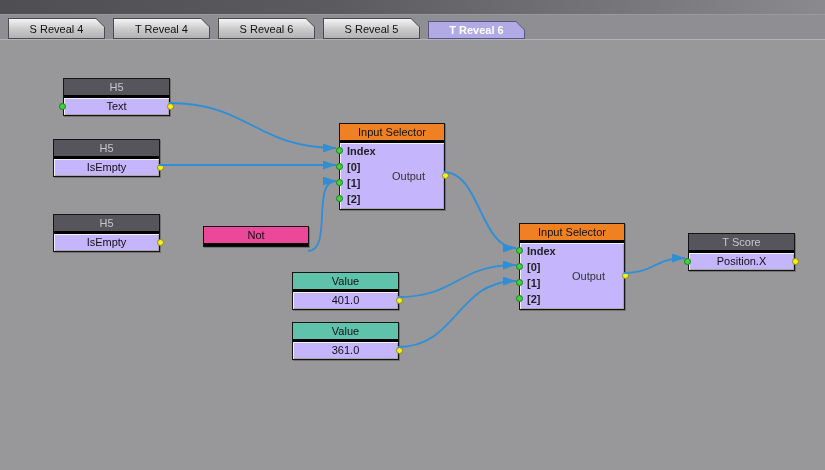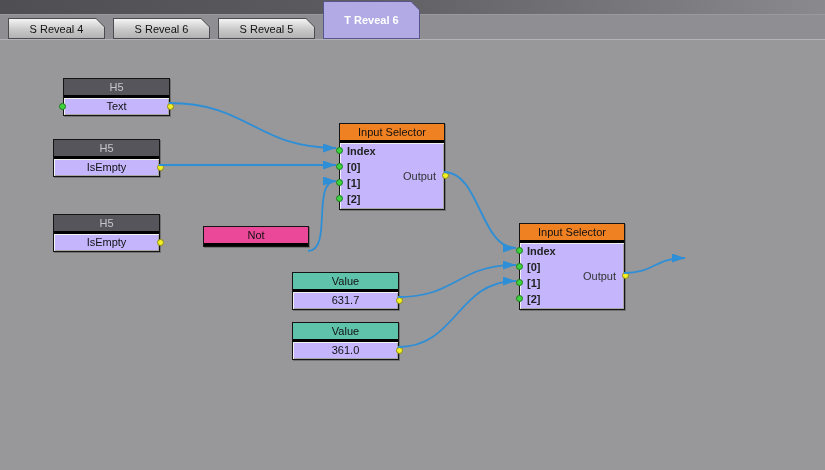--- a/index.html
+++ b/index.html
@@ -16,21 +16,21 @@
     background:linear-gradient(90deg,#4e4e53 0%,#5a5a5f 40%,#8a8a8e 100%);
     border-bottom:1px solid #9a9a9e;
   }
   .tabrow{
     height:24px;background:#8f8f93;
     border-bottom:1px solid #b4b4b8;
     position:relative;
   }
   .tabs{position:absolute;left:8px;bottom:0;display:flex;gap:8px;align-items:flex-end;}
   .tab{position:relative;width:97px;height:21px;cursor:pointer;}
-  .tab.active{height:38px;text-align:center;}
+  .tab.active{height:18px;text-align:center;}
   .tab-edge{
     position:absolute;inset:0;background:#4c4c50;
     clip-path:polygon(0 0,calc(100% - 9px) 0,100% 9px,100% 100%,0 100%);
   }
   .tab.active .tab-edge{background:#56568c;}
   .tab-face{
     position:absolute;inset:1px;
     background:linear-gradient(#f4f4f4,#c9c9c9 55%,#b2b2b2);
     clip-path:polygon(0 0,calc(100% - 8px) 0,100% 8px,100% 100%,0 100%);
     display:flex;align-items:center;justify-content:center;
@@ -55,21 +55,21 @@
     height:16px;line-height:16px;text-align:center;
     border-bottom:3px solid #000000;
     color:#111;overflow:hidden;white-space:nowrap;
   }
   .nbody{
     position:relative;background:#c4b5fd;
     box-shadow:inset 1px 1px 0 #f0f0f0,inset -1px -1px 0 #a6a6a6;
   }
   .prow{position:relative;height:17px;line-height:17px;text-align:center;color:#111;}
   .srow{position:relative;height:16px;line-height:16px;text-align:left;padding-left:7px;color:#222;font-weight:bold;}
-  .sout{position:absolute;right:8px;top:50%;transform:translateY(-50%);color:#333;}
+  .sout{position:absolute;right:19px;top:50%;transform:translateY(-50%);color:#333;}
   .port{
     position:absolute;width:7px;height:7px;border-radius:50%;box-sizing:border-box;z-index:6;
     cursor:crosshair;
   }
   .port.out{background:#f2ef25;border:1px solid #8f8c10;}
   .port.in{background:#3fd43f;border:1px solid #1d7a1d;}
   .prow .port.out{right:-5px;top:5px;}
   .prow .port.in{left:-5px;top:5px;}
   .srow .port.in{left:-4px;top:4px;}
   .nbody>.port.out{right:-5px;top:calc(50% - 4px);}
@@ -133,38 +133,48 @@
           <div class="srow"><span class="port in"></span><span>[0]</span></div>
           <div class="srow"><span class="port in"></span><span>[1]</span></div>
           <div class="srow"><span class="port in"></span><span>[2]</span></div>
           <div class="sout">Output</div>
           <span class="port out"></span>
         </div>
       </div>
       <div class="node" style="left: 292px; top: 272px; width: 105px;">
         <div class="nhead" style="background: rgb(95, 195, 172); color: rgb(17, 17, 17);">Value</div>
         <div class="nbody">
-          <div class="prow"><span>631.7</span><span class="port out"></span></div>
+          <div class="prow"><span>401.0</span><span class="port out"></span></div>
         </div>
       </div>
       <div class="node" style="left: 292px; top: 322px; width: 105px;">
         <div class="nhead" style="background: rgb(95, 195, 172); color: rgb(17, 17, 17);">Value</div>
         <div class="nbody">
           <div class="prow"><span>361.0</span><span class="port out"></span></div>
+        </div>
+      </div>
+      <div class="node" style="left: 688px; top: 233px; width: 105px;">
+        <div class="nhead" style="background: rgb(85, 85, 91); color: rgb(198, 198, 204);">T Score</div>
+        <div class="nbody">
+          <div class="prow"><span class="port in"></span><span>Position.X</span><span class="port out"></span></div>
         </div>
       </div>
     </div>
 
   <div class="chrome">
     <div class="topstrip"></div>
     <div class="tabrow">
       <div class="tabs">
         <div class="tab">
           <div class="tab-edge"></div>
           <div class="tab-face">S Reveal 4</div>
+        </div>
+        <div class="tab">
+          <div class="tab-edge"></div>
+          <div class="tab-face">T Reveal 4</div>
         </div>
         <div class="tab">
           <div class="tab-edge"></div>
           <div class="tab-face">S Reveal 6</div>
         </div>
         <div class="tab">
           <div class="tab-edge"></div>
           <div class="tab-face">S Reveal 5</div>
         </div>
         <div class="tab active">

